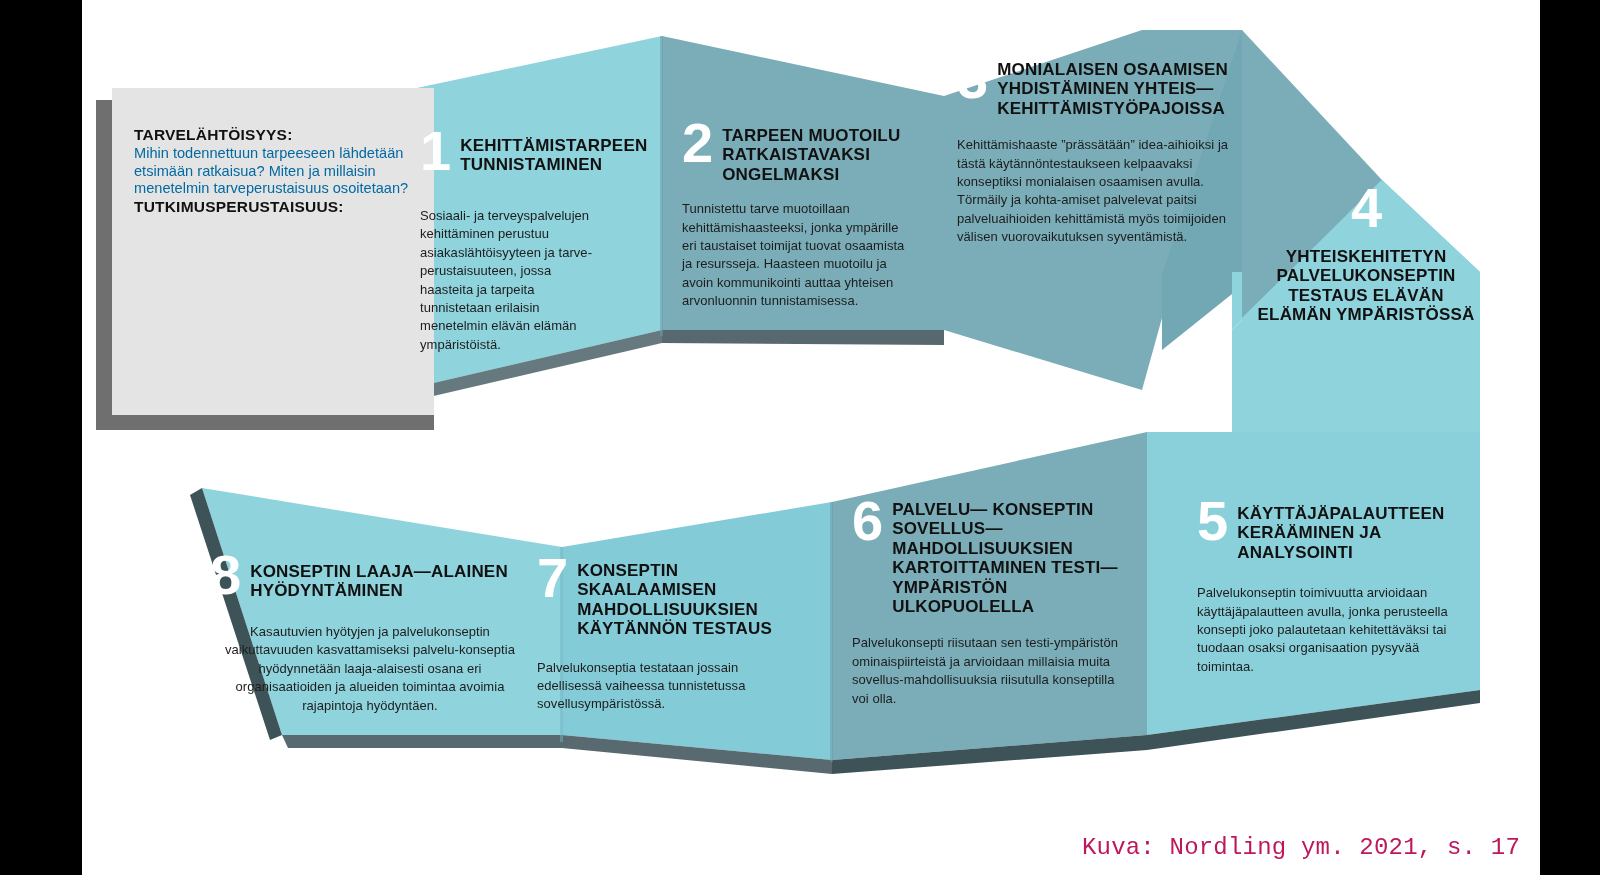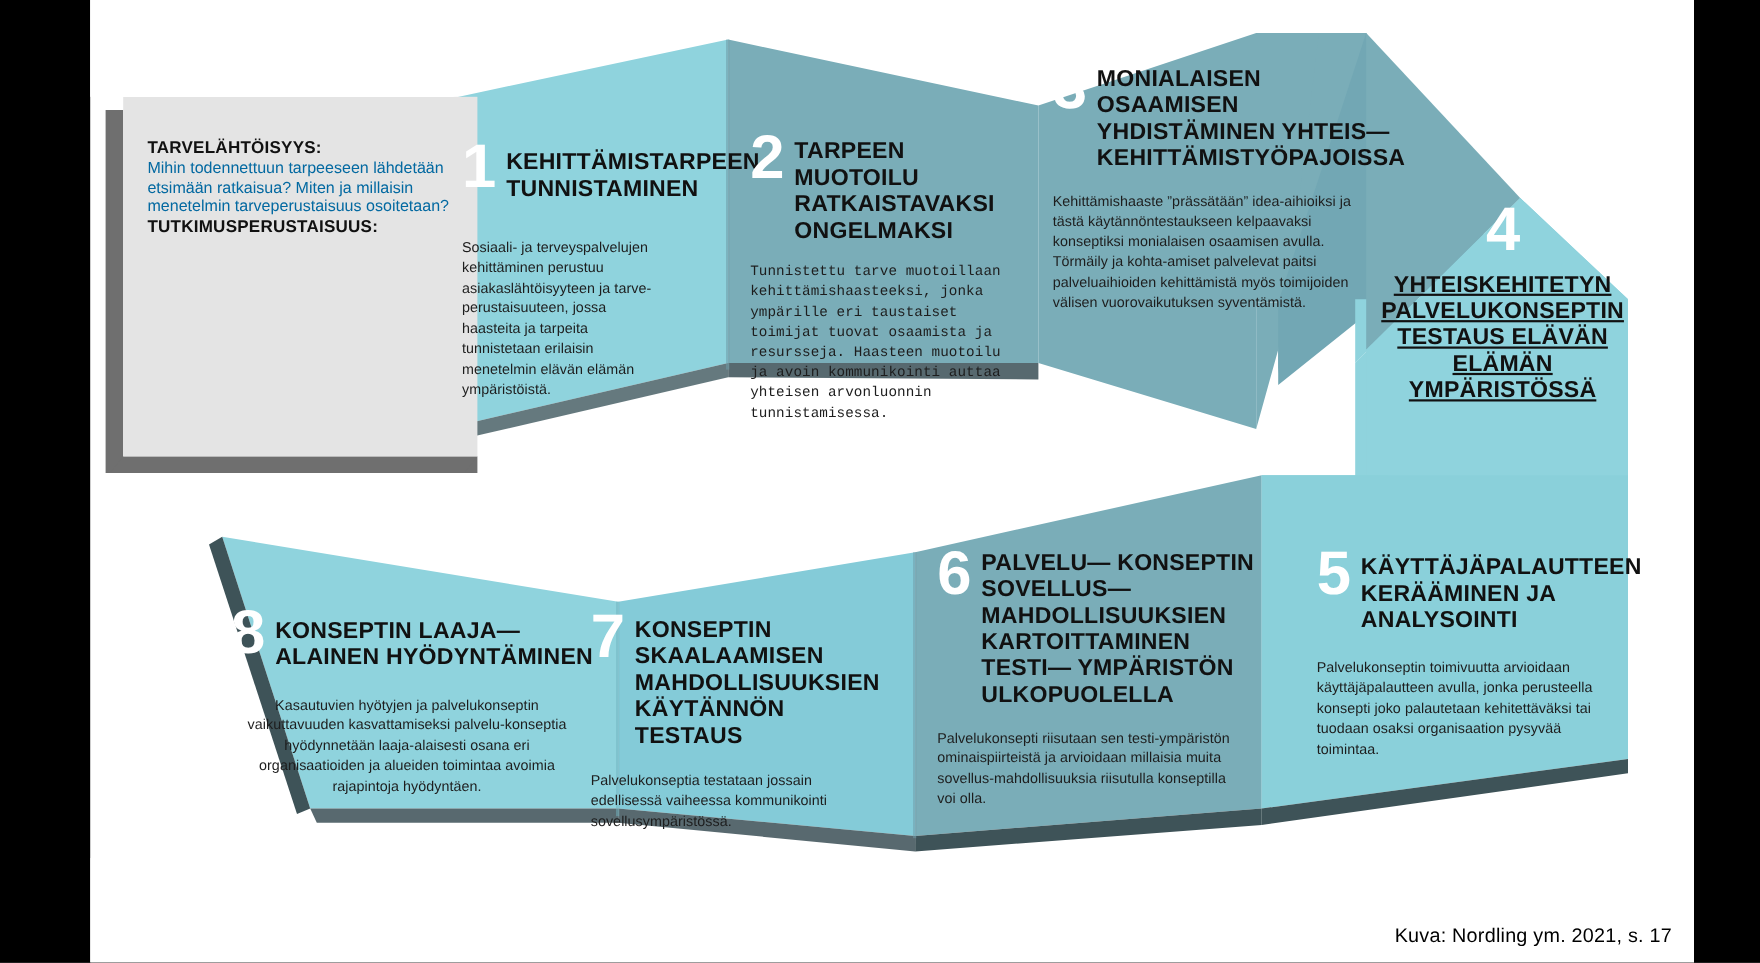--- a/index.html
+++ b/index.html
@@ -5,31 +5,31 @@
   html,body{margin:0;padding:0;background:#000;}
   body{width:1600px;height:875px;overflow:hidden;font-family:"Liberation Sans",sans-serif;}
   #stage{position:relative;width:1600px;height:875px;background:#000;}
   #sheet{position:absolute;left:82px;top:0;width:1458px;height:875px;background:#ffffff;overflow:hidden;}
   svg#ribbon{position:absolute;left:0;top:0;width:1458px;height:875px;}
 
   .panel{position:absolute;color:#1b1b1b;}
   .hd{display:flex;align-items:flex-start;gap:10px;}
   .num{font-weight:700;color:#ffffff;line-height:.82;letter-spacing:-1px;}
   .n-lg{font-size:56px;}
-  .ttl{font-weight:700;font-size:21px;line-height:1.14;letter-spacing:.2px;text-transform:uppercase;color:#111;}
+  .ttl{font-weight:700;font-size:17px;line-height:1.14;letter-spacing:.2px;text-transform:uppercase;color:#111;}
   .body{font-size:13px;line-height:1.42;color:#1d1d1d;letter-spacing:.05px;}
 
   
   .intro{position:absolute;left:22px;top:88px;width:336px;height:331px;}
   .intro .inner{position:relative;padding:38px 26px 10px 30px;}
   .ih{font-weight:700;font-size:15.5px;line-height:1.12;letter-spacing:.2px;color:#111;text-transform:uppercase;margin:0 0 2px;}
   .ip{font-size:14.6px;line-height:1.2;color:#0369a1;margin:0 0 15px;}
   .ip:last-child{margin-bottom:0;}
 
-  .cap{position:absolute;right:20px;bottom:14px;font-size:18px;color:#000000;letter-spacing:.2px;}
+  .cap{position:absolute;right:20px;bottom:14px;font-size:24px;color:#be185d;letter-spacing:.2px;font-family:Liberation Mono, monospace;}
 </style>
 </head>
 <body>
 
 <div id="stage">
   <div id="sheet">
 
     <svg id="ribbon" viewBox="0 0 1458 875">
 
       <polygon points="14,100 30,100 30,415 352,415 352,430 14,430" fill="#6f6f6f"></polygon>
@@ -117,34 +117,34 @@
         <div class="ttl" style="padding-top:8px;">KEHITTÄMISTARPEEN TUNNISTAMINEN</div>
       </div>
       <div class="body" style="margin-top:32px;width:182px;">Sosiaali- ja terveyspalvelujen kehittäminen perustuu asiakaslähtöisyyteen ja tarve-perustaisuuteen, jossa haasteita ja tarpeita tunnistetaan erilaisin menetelmin elävän elämän ympäristöistä.</div>
     </div>
 
     <div class="panel" style="left:600px;top:120px;width:250px;">
       <div class="hd">
         <div class="num n-lg">2</div>
         <div class="ttl" style="padding-top:6px;">TARPEEN MUOTOILU RATKAISTAVAKSI ONGELMAKSI</div>
       </div>
-      <div class="body" style="margin-top:16px;width:230px;font-family:Liberation Mono, monospace;">Tunnistettu tarve muotoillaan kehittämishaasteeksi, jonka ympärille eri taustaiset toimijat tuovat osaamista ja resursseja. Haasteen muotoilu ja avoin kommunikointi auttaa yhteisen arvonluonnin tunnistamisessa.</div>
+      <div class="body" style="margin-top:16px;width:230px;">Tunnistettu tarve muotoillaan kehittämishaasteeksi, jonka ympärille eri taustaiset toimijat tuovat osaamista ja resursseja. Haasteen muotoilu ja avoin kommunikointi auttaa yhteisen arvonluonnin tunnistamisessa.</div>
     </div>
 
     <div class="panel" style="left:875px;top:56px;width:290px;">
       <div class="hd">
         <div class="num n-lg">3</div>
         <div class="ttl" style="padding-top:4px;">MONIALAISEN OSAAMISEN YHDISTÄMINEN YHTEIS— KEHITTÄMISTYÖPAJOISSA</div>
       </div>
       <div class="body" style="margin-top:18px;width:282px;">Kehittämishaaste ”prässätään” idea-aihioiksi ja tästä käytännöntestaukseen kelpaavaksi konseptiksi monialaisen osaamisen avulla. Törmäily ja kohta-amiset palvelevat paitsi palveluaihioiden kehittämistä myös toimijoiden välisen vuorovaikutuksen syventämistä.</div>
     </div>
 
     <div class="panel" style="left:1170px;top:185px;width:228px;text-align:center;">
       <div class="num n-lg" style="text-align:center;">4</div>
-      <div class="ttl" style="margin-top:16px;text-align:center;text-decoration:underline;">YHTEISKEHITETYN PALVELUKONSEPTIN TESTAUS ELÄVÄN ELÄMÄN YMPÄRISTÖSSÄ</div>
+      <div class="ttl" style="margin-top:16px;text-align:center;">YHTEISKEHITETYN PALVELUKONSEPTIN TESTAUS ELÄVÄN ELÄMÄN YMPÄRISTÖSSÄ</div>
     </div>
 
     <div class="panel" style="left:1115px;top:498px;width:275px;">
       <div class="hd">
         <div class="num n-lg">5</div>
         <div class="ttl" style="padding-top:6px;">KÄYTTÄJÄPALAUTTEEN KERÄÄMINEN JA ANALYSOINTI</div>
       </div>
       <div class="body" style="margin-top:22px;width:258px;">Palvelukonseptin toimivuutta arvioidaan käyttäjäpalautteen avulla, jonka perusteella konsepti joko palautetaan kehitettäväksi tai tuodaan osaksi organisaation pysyvää toimintaa.</div>
     </div>
 
@@ -154,21 +154,21 @@
         <div class="ttl" style="padding-top:2px;">PALVELU— KONSEPTIN SOVELLUS— MAHDOLLISUUKSIEN KARTOITTAMINEN TESTI— YMPÄRISTÖN ULKOPUOLELLA</div>
       </div>
       <div class="body" style="margin-top:18px;width:278px;">Palvelukonsepti riisutaan sen testi-ympäristön ominaispiirteistä ja arvioidaan millaisia muita sovellus-mahdollisuuksia riisutulla konseptilla voi olla.</div>
     </div>
 
     <div class="panel" style="left:455px;top:555px;width:265px;">
       <div class="hd">
         <div class="num n-lg">7</div>
         <div class="ttl" style="padding-top:6px;">KONSEPTIN SKAALAAMISEN MAHDOLLISUUKSIEN KÄYTÄNNÖN TESTAUS</div>
       </div>
-      <div class="body" style="margin-top:20px;width:250px;">Palvelukonseptia testataan jossain edellisessä vaiheessa kommunikointi sovellusympäristössä.</div>
+      <div class="body" style="margin-top:20px;width:250px;">Palvelukonseptia testataan jossain edellisessä vaiheessa tunnistetussa sovellusympäristössä.</div>
     </div>
 
     <div class="panel" style="left:128px;top:552px;width:330px;">
       <div class="hd">
         <div class="num n-lg">8</div>
         <div class="ttl" style="padding-top:10px;">KONSEPTIN LAAJA—ALAINEN HYÖDYNTÄMINEN</div>
       </div>
       <div class="body" style="margin-top:22px;width:320px;text-align:center;">Kasautuvien hyötyjen ja palvelukonseptin vaikuttavuuden kasvattamiseksi palvelu-konseptia hyödynnetään laaja-alaisesti osana eri organisaatioiden ja alueiden toimintaa avoimia rajapintoja hyödyntäen.</div>
     </div>
 

